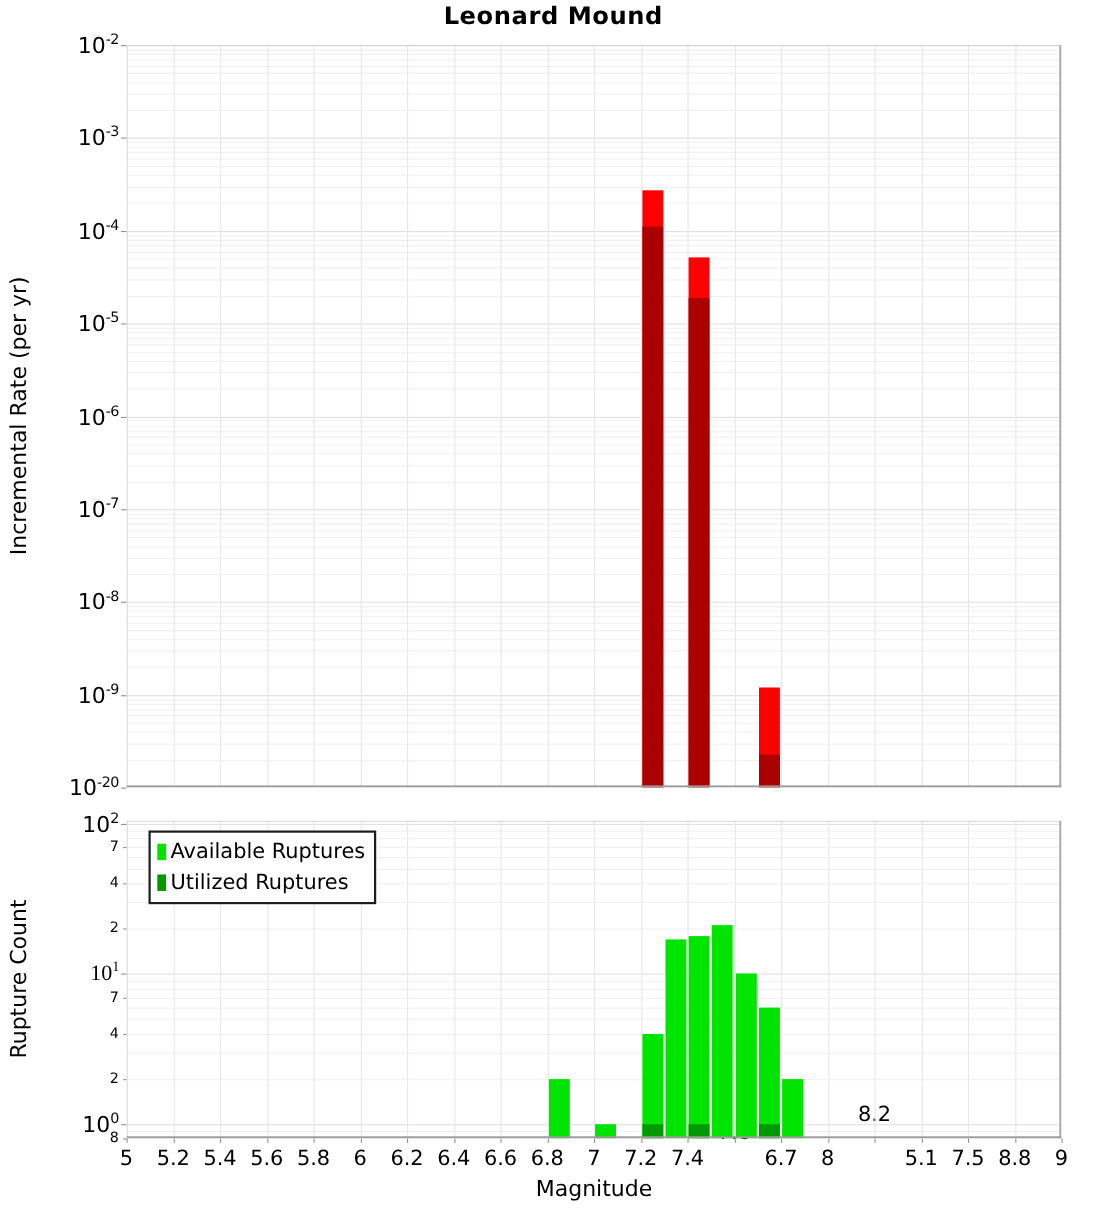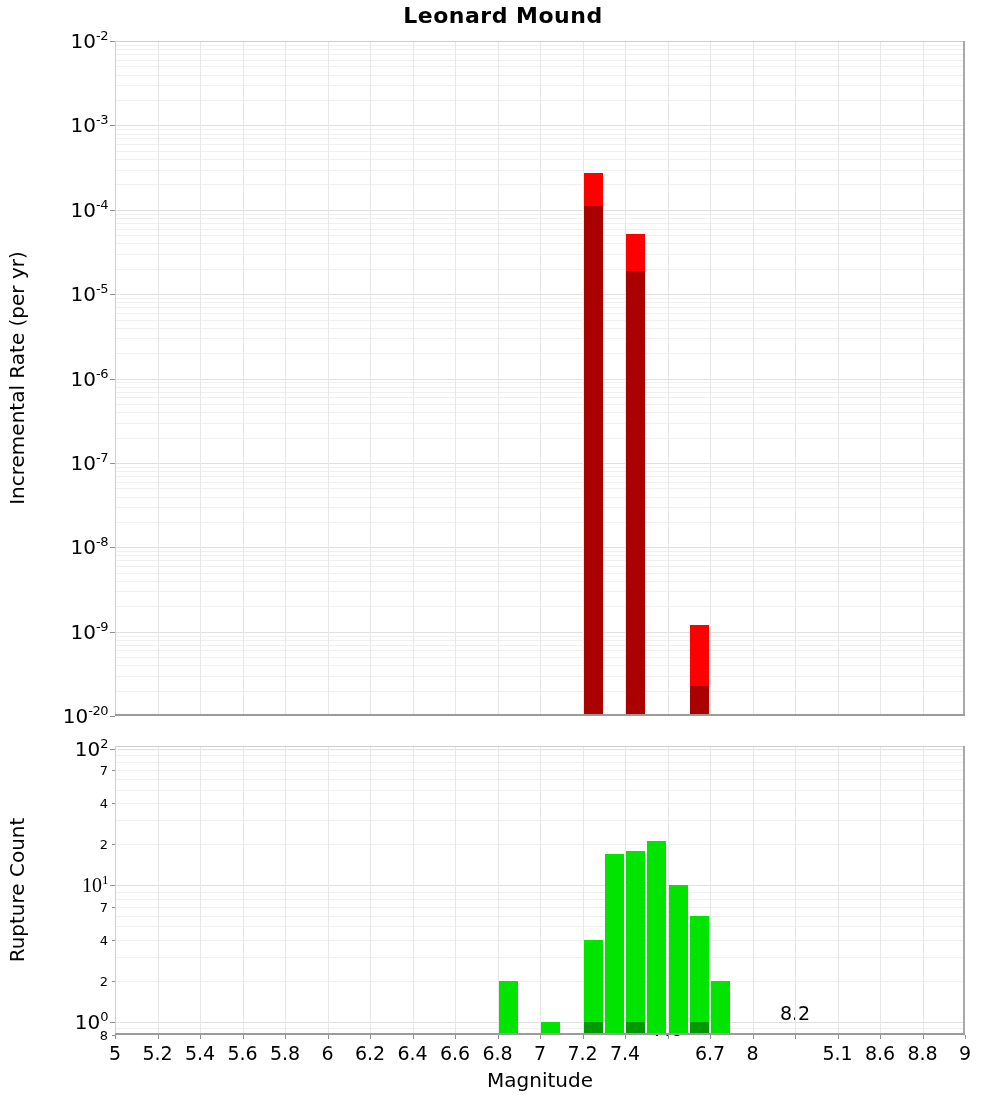--- a/index.html
+++ b/index.html
@@ -150,20 +150,30 @@
       <div class="gl" style="left: 807.5px; top: 0px; width: 1px; height: 675px; background: rgb(231, 231, 231);"></div>
       <div class="bar" style="left: 468.6px; top: 132.4px; width: 19px; height: 542.6px; background: rgb(255, 0, 0);"></div>
       <div class="bar" style="left: 511.1px; top: 192.7px; width: 19px; height: 482.3px; background: rgb(255, 0, 0);"></div>
       <div class="bar" style="left: 574.9px; top: 583.9px; width: 19px; height: 91.1px; background: rgb(255, 0, 0);"></div>
       <div class="bar overlay" style="left: 468.6px; top: 165.3px; width: 19px; height: 509.7px; background: rgb(170, 0, 0);"></div>
       <div class="bar overlay" style="left: 511.1px; top: 229.6px; width: 19px; height: 445.4px; background: rgb(170, 0, 0);"></div>
       <div class="bar overlay" style="left: 574.9px; top: 644.5px; width: 19px; height: 30.5px; background: rgb(170, 0, 0);"></div>
     </div>
 
   <div class="panel p2" id="panel-bottom">
+    <div class="legend" style="left:20px; top:9px;">
+      <div class="legend-item">
+        <span class="legend-marker" style="background:#00E400;"></span>
+        <span class="legend-label">Available Ruptures</span>
+      </div>
+      <div class="legend-item">
+        <span class="legend-marker" style="background:#009900;"></span>
+        <span class="legend-label">Utilized Ruptures</span>
+      </div>
+    </div>
     <div class="edge e-top"></div>
     <div class="edge e-left"></div>
     <div class="edge e-right"></div>
     <div class="edge e-bottom"></div>
   <div class="gl" style="left: 0px; top: 2.9px; width: 850px; height: 1px; background: rgb(224, 224, 224);"></div>
       <div class="gl" style="left: 0px; top: 139.3px; width: 850px; height: 1px; background: rgb(224, 224, 224);"></div>
       <div class="gl" style="left: 0px; top: 275.8px; width: 850px; height: 1px; background: rgb(224, 224, 224);"></div>
       <div class="gl" style="left: 0px; top: 9.1px; width: 850px; height: 1px; background: rgb(240, 240, 240);"></div>
       <div class="gl" style="left: 0px; top: 16.1px; width: 850px; height: 1px; background: rgb(240, 240, 240);"></div>
       <div class="gl" style="left: 0px; top: 24px; width: 850px; height: 1px; background: rgb(240, 240, 240);"></div>
@@ -281,19 +291,19 @@
     <div class="xtick" style="left: 667.5px; top: 1018px;">7.6</div>
     <div class="tickmark" style="left: 667.5px; top: 1035px; width: 1px; height: 4px;"></div>
     <div class="xtick" style="left: 710px; top: 1042px;">6.7</div>
     <div class="tickmark" style="left: 710px; top: 1035px; width: 1px; height: 4px;"></div>
     <div class="xtick" style="left: 752.5px; top: 1042px;">8</div>
     <div class="tickmark" style="left: 752.5px; top: 1035px; width: 1px; height: 4px;"></div>
     <div class="xtick" style="left: 795px; top: 1002px;">8.2</div>
     <div class="tickmark" style="left: 795px; top: 1035px; width: 1px; height: 4px;"></div>
     <div class="xtick" style="left: 837.5px; top: 1042px;">5.1</div>
     <div class="tickmark" style="left: 837.5px; top: 1035px; width: 1px; height: 4px;"></div>
-    <div class="xtick" style="left: 880px; top: 1042px;">8.6</div>
+    <div class="xtick" style="left: 880px; top: 1042px;">7.5</div>
     <div class="tickmark" style="left: 880px; top: 1035px; width: 1px; height: 4px;"></div>
     <div class="xtick" style="left: 922.5px; top: 1042px;">8.8</div>
     <div class="tickmark" style="left: 922.5px; top: 1035px; width: 1px; height: 4px;"></div>
     <div class="xtick" style="left: 965px; top: 1042px;">9</div>
     <div class="tickmark" style="left: 965px; top: 1035px; width: 1px; height: 4px;"></div>
   </div>
 
 </body></html>

